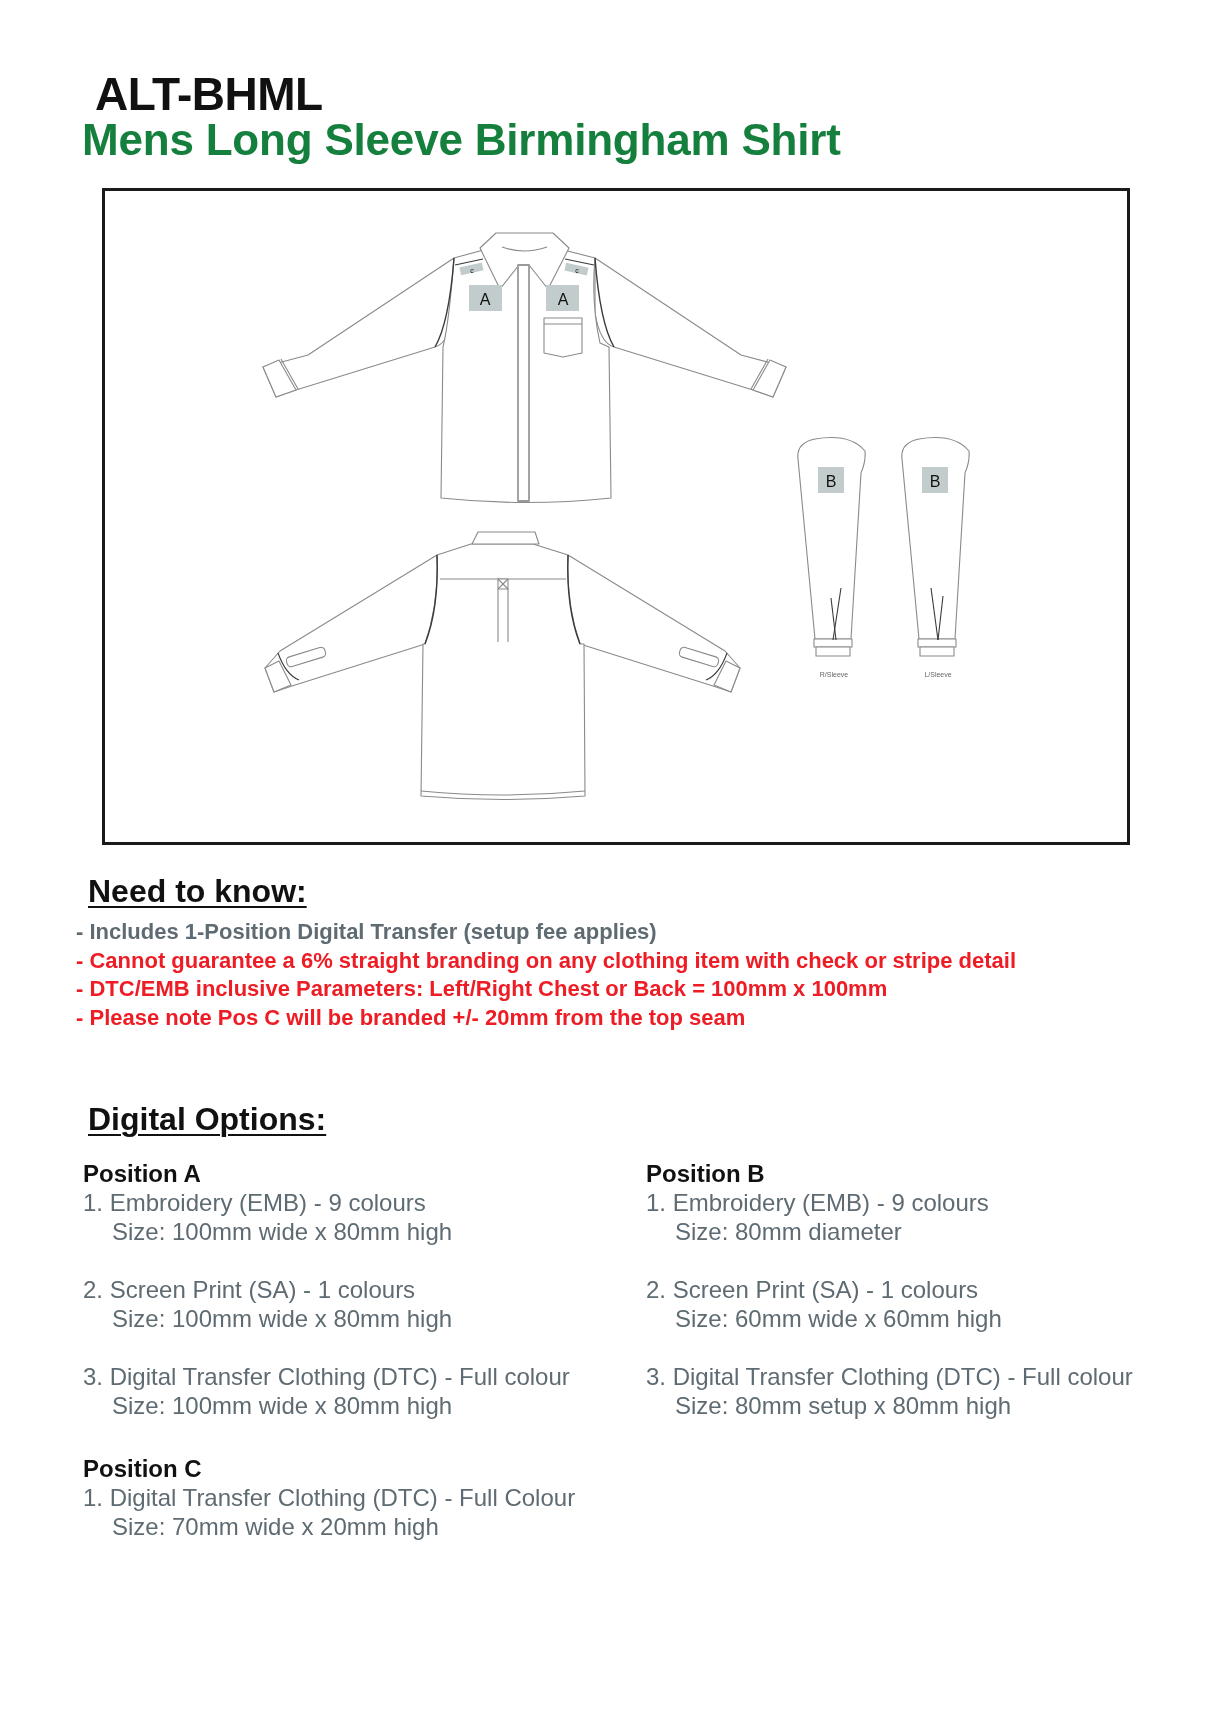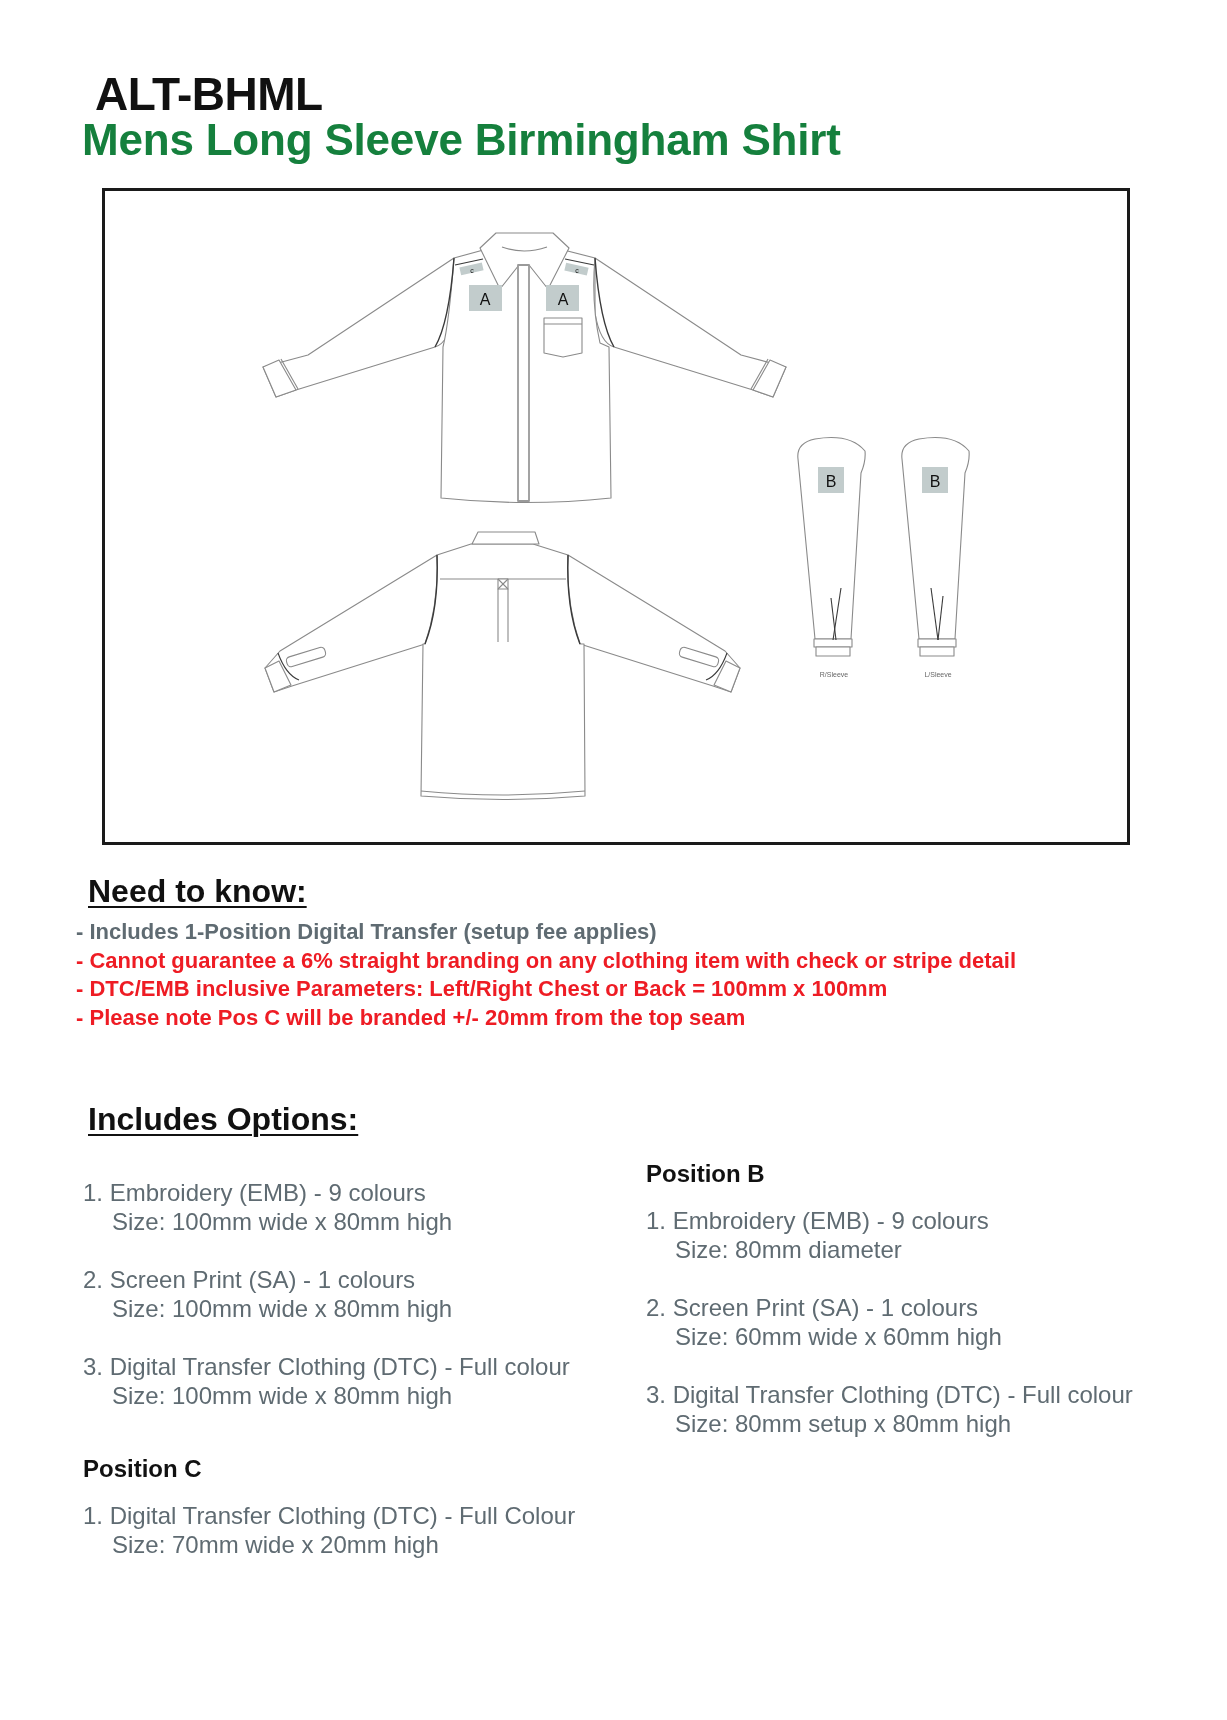--- a/index.html
+++ b/index.html
@@ -8,21 +8,21 @@
   .subtitle { position: absolute; left: 82px; top: 118px; font-size: 44px; color: #15803d; margin: 0; line-height: 1; letter-spacing: -0.2px; }
   .frame { position: absolute; left: 102px; top: 188px; width: 1022px; height: 651px; border: 3px solid #1a1a1a; box-sizing: content-box; }
   .frame svg { position: absolute; left: 0; top: 0; width: 1022px; height: 651px; }
   .h2 { position: absolute; left: 83px; font-size: 32px; font-weight: bold; color: #111111; text-decoration: underline; text-decoration-thickness: 2px; text-underline-offset: 4px; margin: 5px; line-height: 1; }
   .ntk-list { position: absolute; left: 76px; top: 918px; margin: 0; padding: 0; list-style: none; font-weight: bold; }
   .ntk-list li { font-size: 22px; line-height: 28.5px; white-space: nowrap; }
   .grey { color: #5f6b72; }
   .red { color: #ee1c24; }
   .col { position: absolute; }
   .pos-title { font-size: 24px; font-weight: bold; color: #111111; margin: 0; line-height: 28px; }
-  .opt { margin: 18px 0 29px 0; }
+  .opt { margin: 0 0 29px 0; }
   .opt-line { font-size: 24px; color: #5f6b72; line-height: 29px; white-space: nowrap; }
   .opt-size { padding-left: 29px; }
   .marker-label { font-family: "Liberation Sans", sans-serif; fill: #111; }
 </style>
 </head>
 <body>
 
 <h1 class="code">ALT-BHML</h1>
 <h2 class="subtitle">Mens Long Sleeve Birmingham Shirt</h2>
 
@@ -112,23 +112,24 @@
 </div>
 
 <h3 class="h2" style="top:870px">Need to know:</h3>
 <ul class="ntk-list">
   <li class="grey"><span>- </span><b></b><span>Includes 1-Position Digital Transfer (setup fee applies)</span></li>
   <li class="red"><span>- </span><b></b><span>Cannot guarantee a 6% straight branding on any clothing item with check or stripe detail</span></li>
   <li class="red"><span>- </span><b>DTC/EMB</b><span> inclusive Parameters: Left/Right Chest or Back = 100mm x 100mm</span></li>
   <li class="red"><span>- </span><b></b><span>Please note Pos C will be branded +/- 20mm from the top seam</span></li>
 </ul>
 
-<h3 class="h2" style="top:1098px">Includes Options:</h3>
+<h3 class="h2" style="top:1098px">Digital Options:</h3>
 
 <div class="col" style="left:83px; top:1160px">
+  <p class="pos-title">Position A</p>
   <div class="opt">
     <div class="opt-line">1. Embroidery (EMB) - 9 colours</div>
     <div class="opt-line opt-size">Size: 100mm wide x 80mm high</div>
   </div>
   <div class="opt">
     <div class="opt-line">2. Screen Print (SA) - 1 colours</div>
     <div class="opt-line opt-size">Size: 100mm wide x 80mm high</div>
   </div>
   <div class="opt">
     <div class="opt-line">3. Digital Transfer Clothing (DTC) - Full colour</div>

